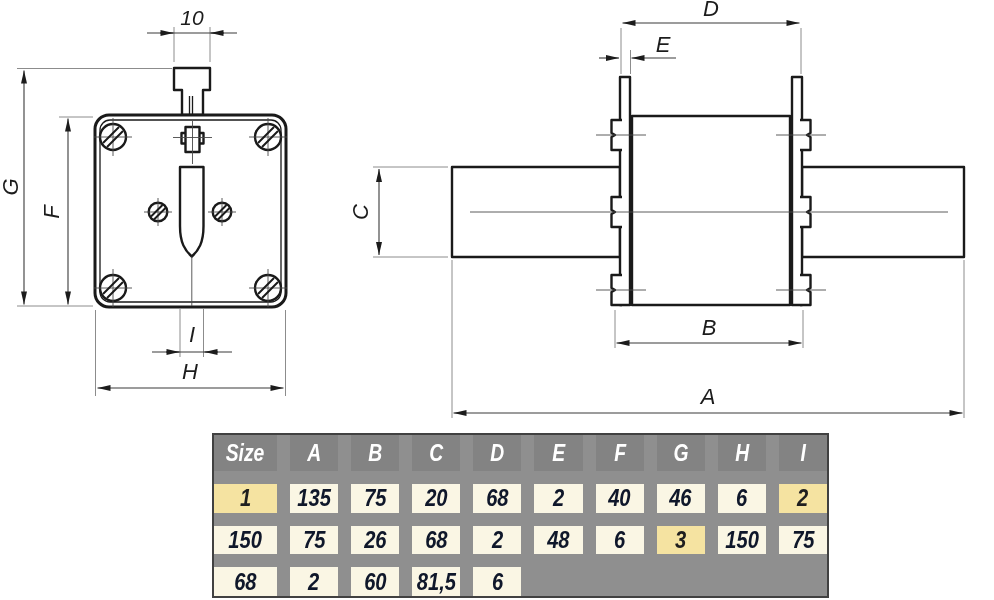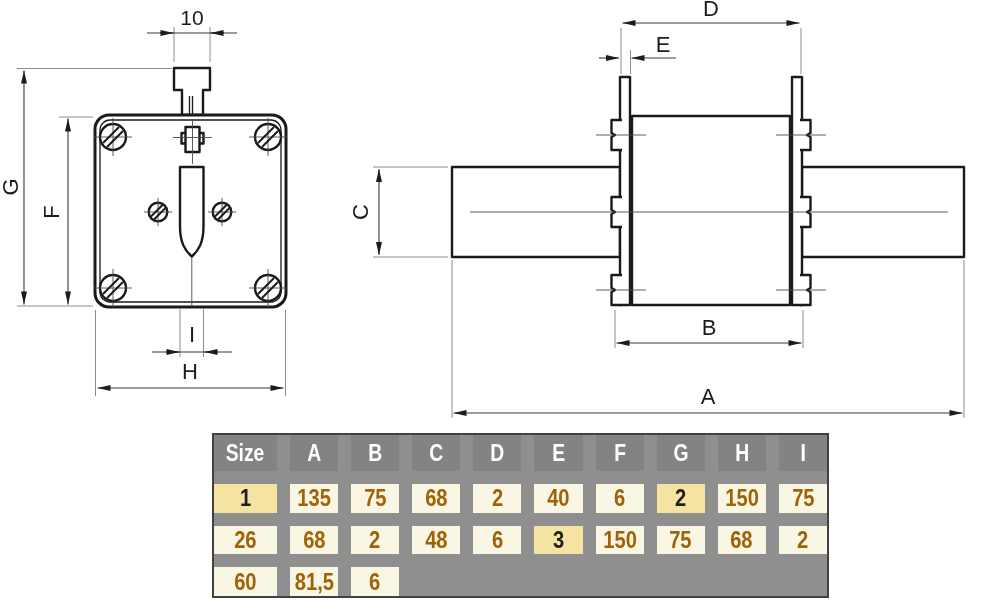--- a/index.html
+++ b/index.html
@@ -1,17 +1,17 @@
 <!DOCTYPE html>
 <html><head>
 <meta charset="utf-8">
 <style>
   html,body{margin:0;padding:0;background:#fff;}
   #canvas{position:relative;width:994px;height:600px;background:#fff;overflow:hidden;
-          font-family:"Liberation Sans", sans-serif;}
+          font-family:"Liberation Sans", sans-serif;font-style:italic;}
   #drawing{position:absolute;left:0;top:0;}
 
   
   .obj   {fill:#fff;stroke:#1a1a1a;stroke-width:2.4;stroke-linejoin:round;}
   .objthk{fill:#fff;stroke:#1a1a1a;stroke-width:3;stroke-linejoin:round;}
   .objthin{fill:none;stroke:#1a1a1a;stroke-width:1.3;}
   .slot  {fill:none;stroke:#1a1a1a;stroke-width:2;}
   .dim   {stroke:#3a3a3a;stroke-width:1.1;fill:none;}
   .ext   {stroke:#8c8c8c;stroke-width:1;fill:none;}
   .cl    {stroke:#4a4a4a;stroke-width:0.9;fill:none;}
@@ -19,21 +19,21 @@
   .dimnum {font-family:"Liberation Sans",sans-serif;font-size:21px;fill:#1c1c1c;}
 
   
   .dim-table{position:absolute;left:212px;top:433px;width:617px;height:165px;
      display:grid;grid-template-columns:63px repeat(9,1fr);
      grid-template-rows:36px 1fr 1fr 1fr;gap:13px;
      background:#8f8f8f;border:2px solid #414141;box-sizing:border-box;}
   .dim-table .cell{display:flex;align-items:center;justify-content:center;overflow:hidden;}
   .dim-table .th{background:#838383;color:#ffffff;font-size:23px;font-weight:700;}
   .dim-table .size{background:#f5e3a1;color:#1f1f1f;font-size:24px;font-weight:700;}
-  .dim-table .td{background:#faf6e4;color:#a16207;font-size:24px;font-weight:700;}
+  .dim-table .td{background:#faf6e4;color:#0f172a;font-size:24px;font-weight:700;}
   .cnd{display:inline-block;transform:scaleX(.84);white-space:nowrap;}
 </style>
 </head>
 <body>
 
 <div id="canvas">
 
 <svg id="drawing" width="994" height="600" viewBox="0 0 994 600">
   <defs>
     <marker id="arr" viewBox="0 0 14 8" markerWidth="14" markerHeight="8" refX="13.5" refY="4" orient="auto-start-reverse" markerUnits="userSpaceOnUse">
@@ -219,27 +219,33 @@
   <div class="cell size">
         <span class="cnd">1</span>
       </div>
   <div class="cell td">
         <span class="cnd">135</span>
       </div>
   <div class="cell td">
         <span class="cnd">75</span>
       </div>
   <div class="cell td">
+        <span class="cnd">20</span>
+      </div>
+  <div class="cell td">
         <span class="cnd">68</span>
       </div>
   <div class="cell td">
         <span class="cnd">2</span>
       </div>
   <div class="cell td">
         <span class="cnd">40</span>
+      </div>
+  <div class="cell td">
+        <span class="cnd">46</span>
       </div>
   <div class="cell td">
         <span class="cnd">6</span>
       </div>
 
   <div class="cell size">
         <span class="cnd">2</span>
       </div>
   <div class="cell td">
         <span class="cnd">150</span>

